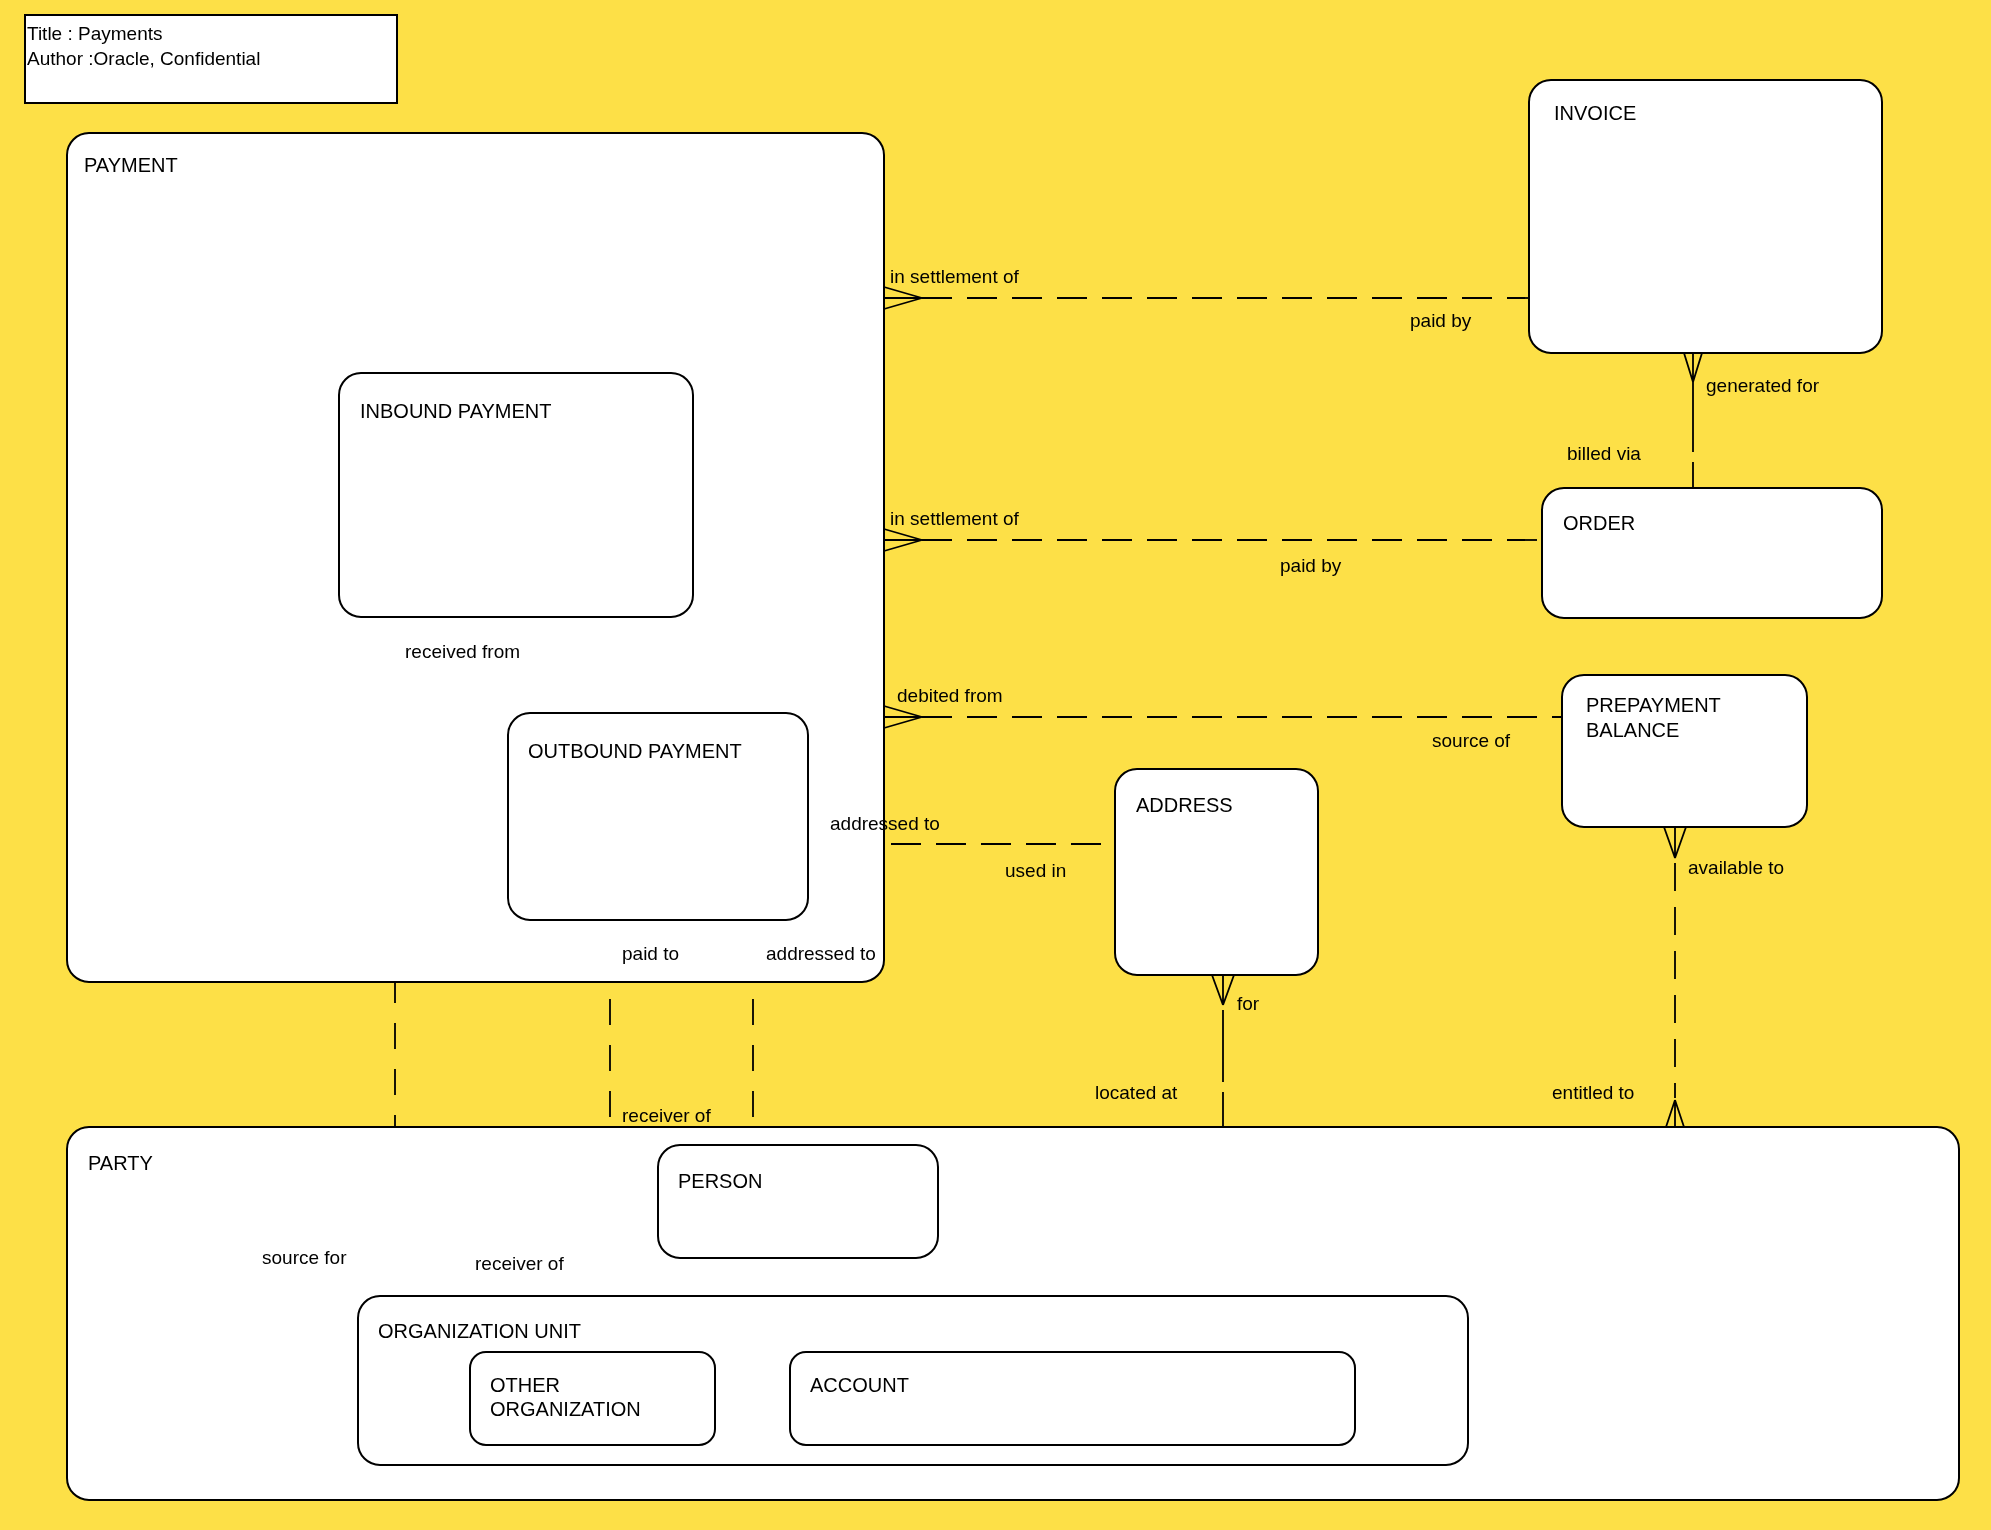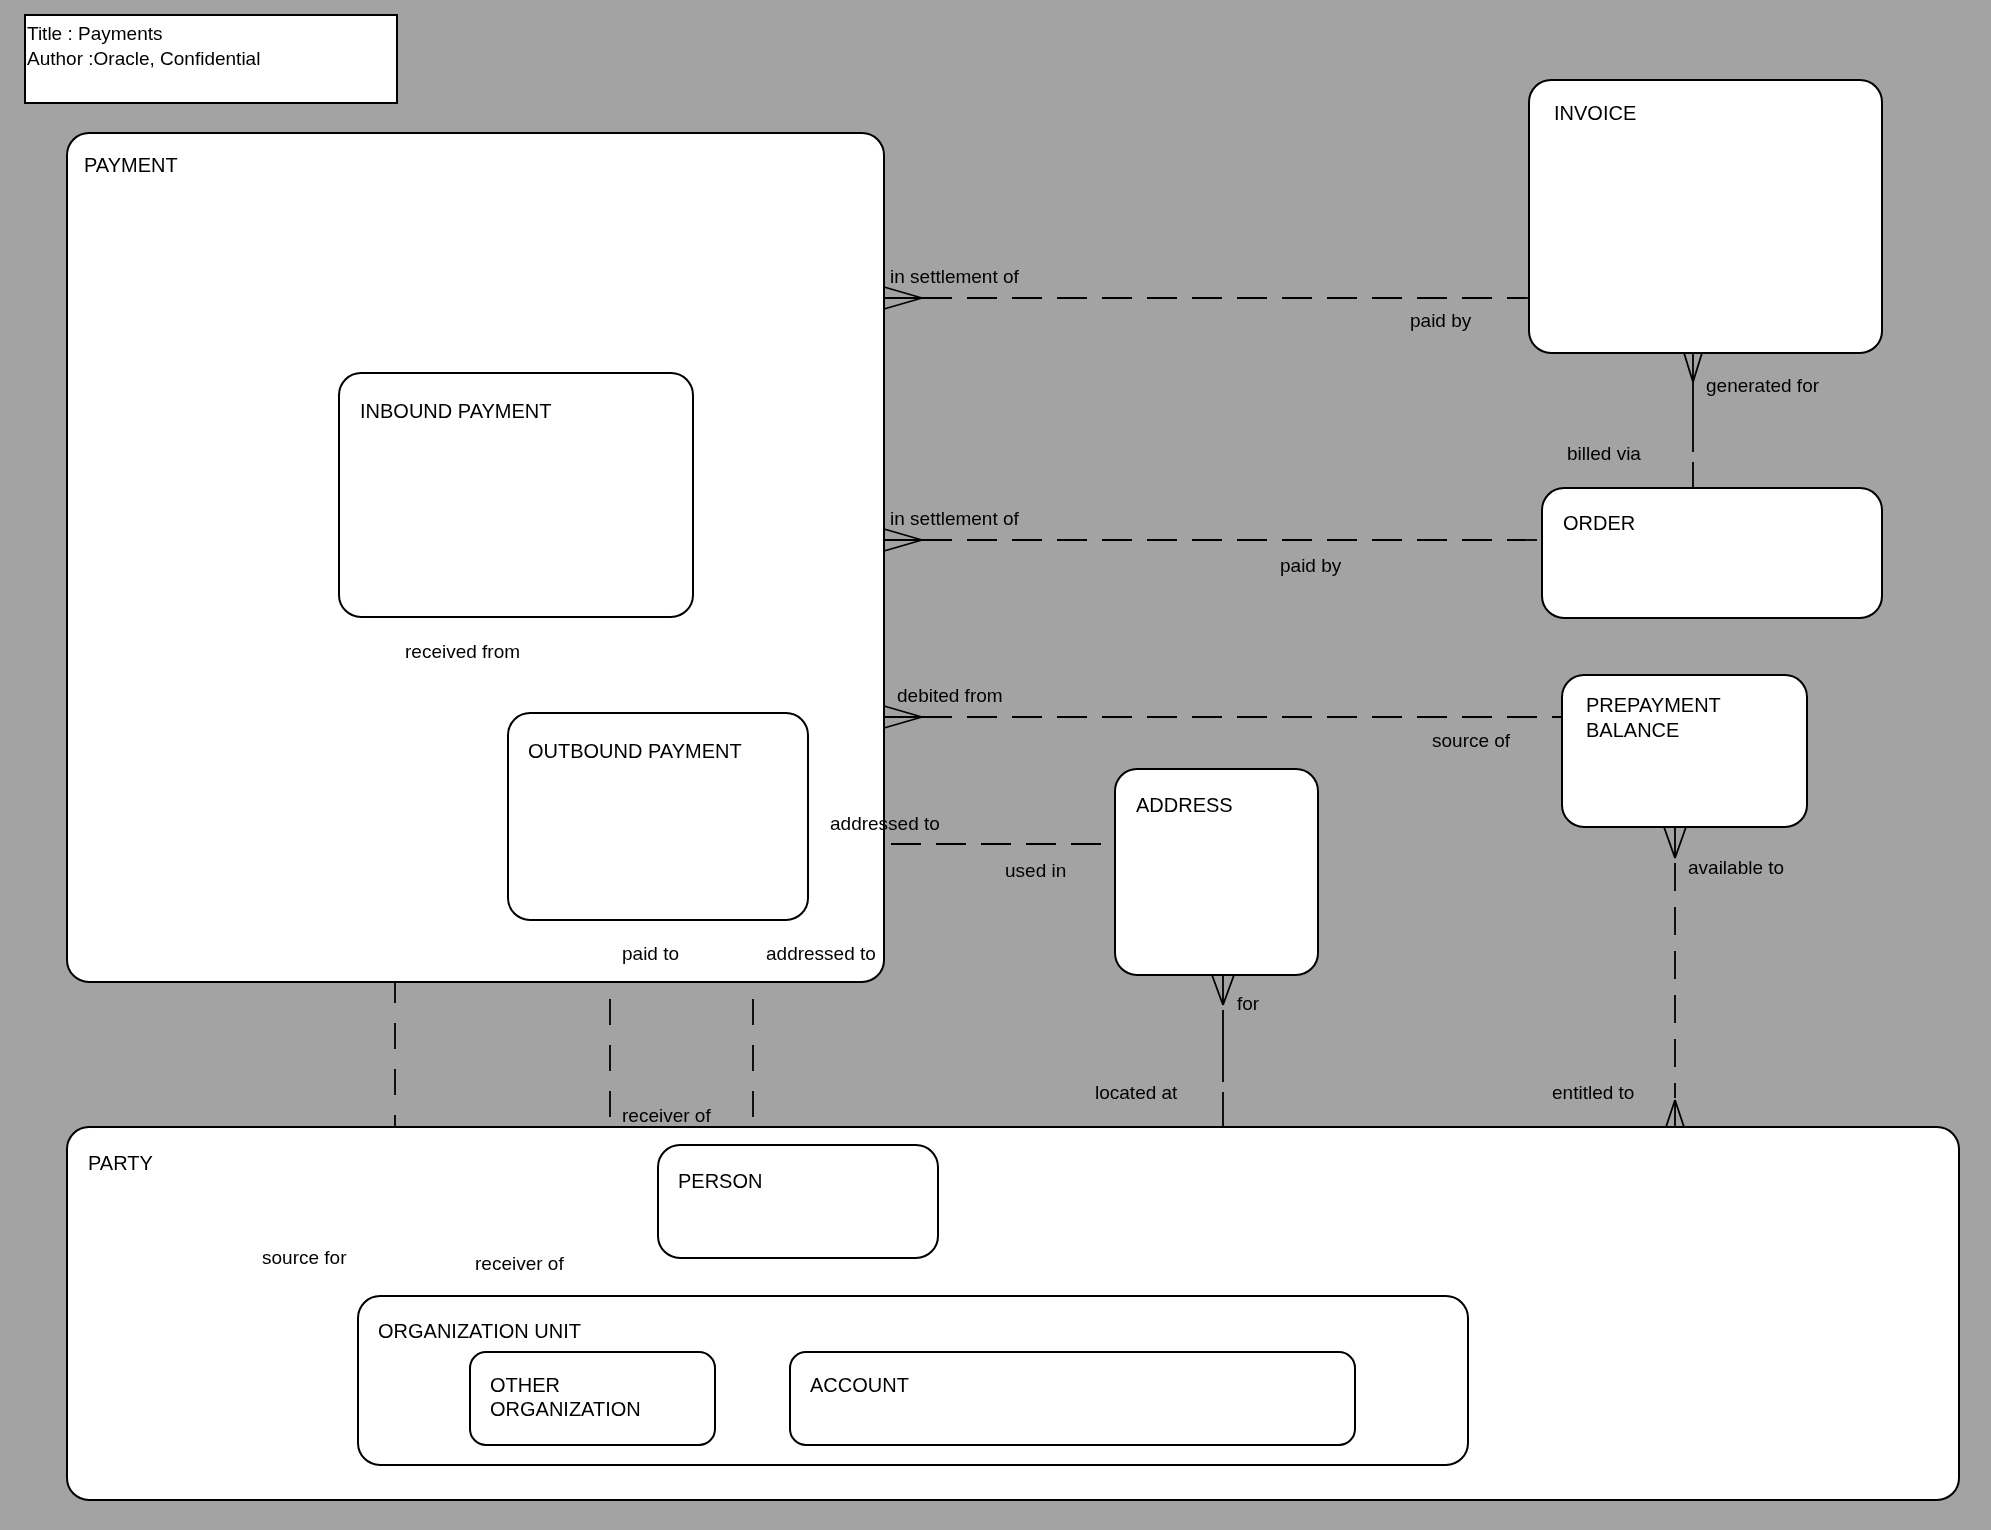--- a/index.html
+++ b/index.html
@@ -1,16 +1,16 @@
 <!DOCTYPE html>
 <html><head>
 <meta charset="utf-8">
 <style>
   html,body{margin:0;padding:0;background:#ffffff;}
-  .stage{position:relative;width:1991px;height:1530px;background:#a3a3a3;}
+  .stage{position:relative;width:1991px;height:1530px;background:#fde047;}
   svg{display:block;}
   text{font-family:"Liberation Sans", sans-serif;fill:#000000;}
   .ent{font-size:20px;}
   .rel{font-size:19px;}
   .ttl{font-size:19px;}
   .box{fill:#ffffff;stroke:#000000;stroke-width:2;}
   .ln{stroke:#000000;stroke-width:1.8;fill:none;}
   .dash{stroke-dasharray:30 15;}
   .vdash{stroke-dasharray:26 20;}
   .mdash{stroke-dasharray:28 16;}

